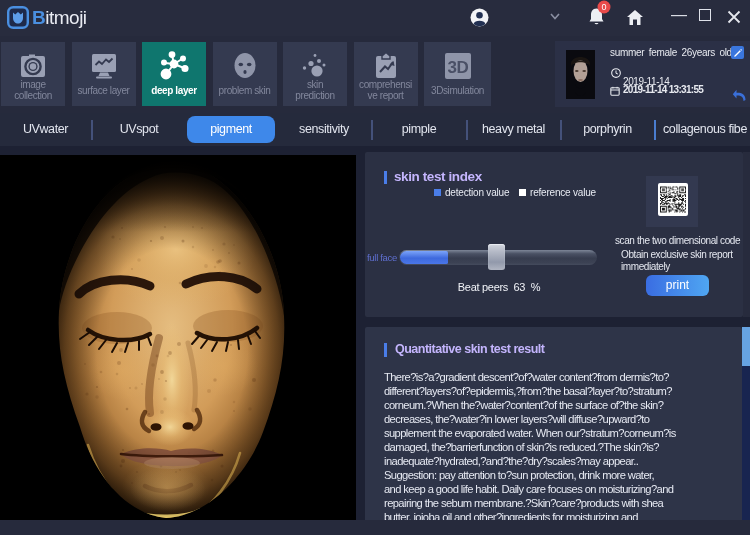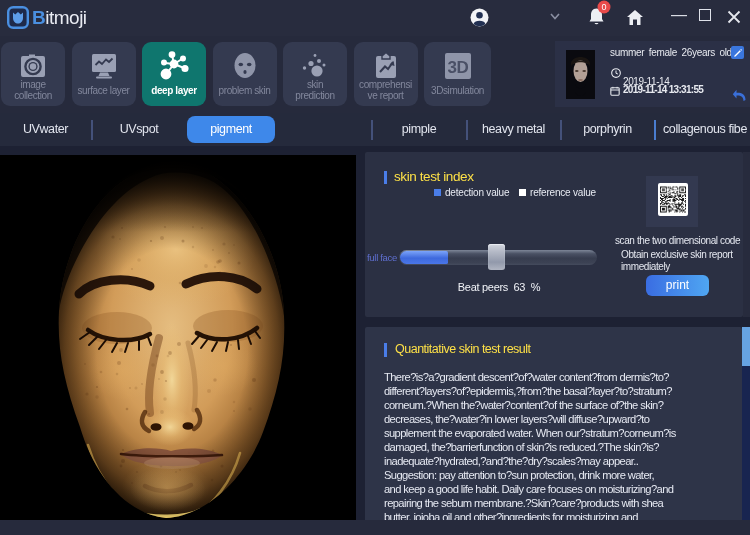--- a/index.html
+++ b/index.html
@@ -6,41 +6,41 @@
 font-family:"Liberation Sans",sans-serif;}
 #app{position:relative;width:750px;height:535px;overflow:hidden}
 .abs{position:absolute}
 
 #topbar{left:0;top:0;width:750px;height:36px;background:#282c3e}
 #logo{left:7px;top:5px}
 #brand{left:32px;top:7px;font-size:19px;font-weight:normal;color:#e9ebf2;letter-spacing:-0.5px}
 #brand b{color:#4a8fe0}
 
 #toolbar{left:0;top:36px;width:750px;height:77px;background:#262a3c}
-.tbtn{position:absolute;top:6px;width:64px;height:64px;background:#343a50;border-radius:9px;text-align:center;color:#82879c;font-size:10px;letter-spacing:-0.4px;line-height:11px}
+.tbtn{position:absolute;top:6px;width:64px;height:64px;background:#343a50;border-radius:0;text-align:center;color:#82879c;font-size:10px;letter-spacing:-0.4px;line-height:11px}
 .tbtn.on{background:#0f766e;color:#fff}
 .tbtn svg{margin-top:9px}
 .tlabel{position:absolute;left:0;right:0;bottom:5px}
 .tlabel.one{bottom:10px}
 
 #infobox{left:555px;top:5px;width:195px;height:66px;background:#2b3046}
 #photo{left:11px;top:9px;width:29px;height:49px;background:#0b0b10}
 .inftxt{position:absolute;color:#e8eaf0;font-size:10.5px;letter-spacing:-0.4px;white-space:nowrap}
 
 #tabs{left:0;top:113px;width:750px;height:33px;background:#252a3c}
 .tab{position:absolute;top:0;height:33px;line-height:33px;text-align:center;color:#e2e5ee;font-size:12.5px;letter-spacing:-0.4px}
 .tabsep{position:absolute;top:7px;width:1.5px;height:20px;background:#44517a}
 #tabsel{position:absolute;left:187px;top:3px;width:88px;height:27px;background:#3e88ea;border-radius:8px;color:#fff;line-height:27px;text-align:center;font-size:12.5px;letter-spacing:-0.4px}
 
 #facepanel{left:0;top:155px;width:356px;height:365px;background:#000}
 
 #panel1{left:365px;top:152px;width:378px;height:165px;background:#2b3043;border-radius:2px}
 #panel2{left:365px;top:327px;width:377px;height:200px;background:#2e3448;border-radius:2px;overflow:hidden}
 .hbar{position:absolute;width:3px;background:#4a7de8}
-.htitle{position:absolute;color:#fde047;font-weight:normal}
+.htitle{position:absolute;color:#c4b5fd;font-weight:bold}
 
 .lsq{position:absolute;width:7px;height:7px}
 .ltxt{position:absolute;color:#e8ebf3;font-size:10px;letter-spacing:-0.2px;white-space:nowrap}
 
 #fullface{left:2px;top:100px;color:#5f6fd0;font-size:9.5px;letter-spacing:-0.3px}
 #track{left:34px;top:98px;width:198px;height:15px;border-radius:8px;background:linear-gradient(#7d8698 0%,#4a5164 25%,#373d4f 55%,#3c4254 85%,#444b5d)}
 #fill{left:35px;top:99px;width:48px;height:13px;border-radius:7px 2px 2px 7px;background:linear-gradient(#7ba4fa,#3e69dd 55%,#4a76e8)}
 #handle{left:123px;top:92px;width:17px;height:26px;border-radius:3px;background:linear-gradient(#d2d5de 0%,#b4b9c6 30%,#9299ab 70%,#b0b5c2);box-shadow:inset 0 1px 1px #eceef4}
 #beat{left:59px;top:129px;width:150px;text-align:center;color:#f0f2f7;font-size:11px;letter-spacing:-0.3px}
 
@@ -202,20 +202,21 @@
     <svg class="abs" style="left:177px;top:48px" width="15" height="13" viewBox="0 0 15 13">
           <path d="M13.5 11 C13.5 5 9 3.5 4.5 3.8 L4.5 0.8 L0.8 5.2 L4.5 9.5 L4.5 6.5 C8.5 6.2 11.5 7.5 11.5 12 Z" fill="#3a6fd8"></path>
         </svg>
   </div>
 </div>
 
 <div class="abs" id="tabs">
   <div class="tab" style="left:0px;width:91px">UVwater</div>
   <div class="tab" style="left:92px;width:94px">UVspot</div>
   <div id="tabsel">pigment</div>
+  <div class="tab" style="left:277px;width:94px">sensitivity</div>
   <div class="tab" style="left:372px;width:94px">pimple</div>
   <div class="tab" style="left:467px;width:93px">heavy metal</div>
   <div class="tab" style="left:561px;width:93px">porphyrin</div>
   <div class="tab" style="left:655px;width:100px">collagenous fibe</div>
   <div class="tabsep" style="left:91px"></div>
   <div class="tabsep" style="left:371px"></div>
   <div class="tabsep" style="left:466px"></div>
   <div class="tabsep" style="left:560px"></div>
   <div class="tabsep" style="left:654px;background:#4a7dd0"></div>
 </div>

